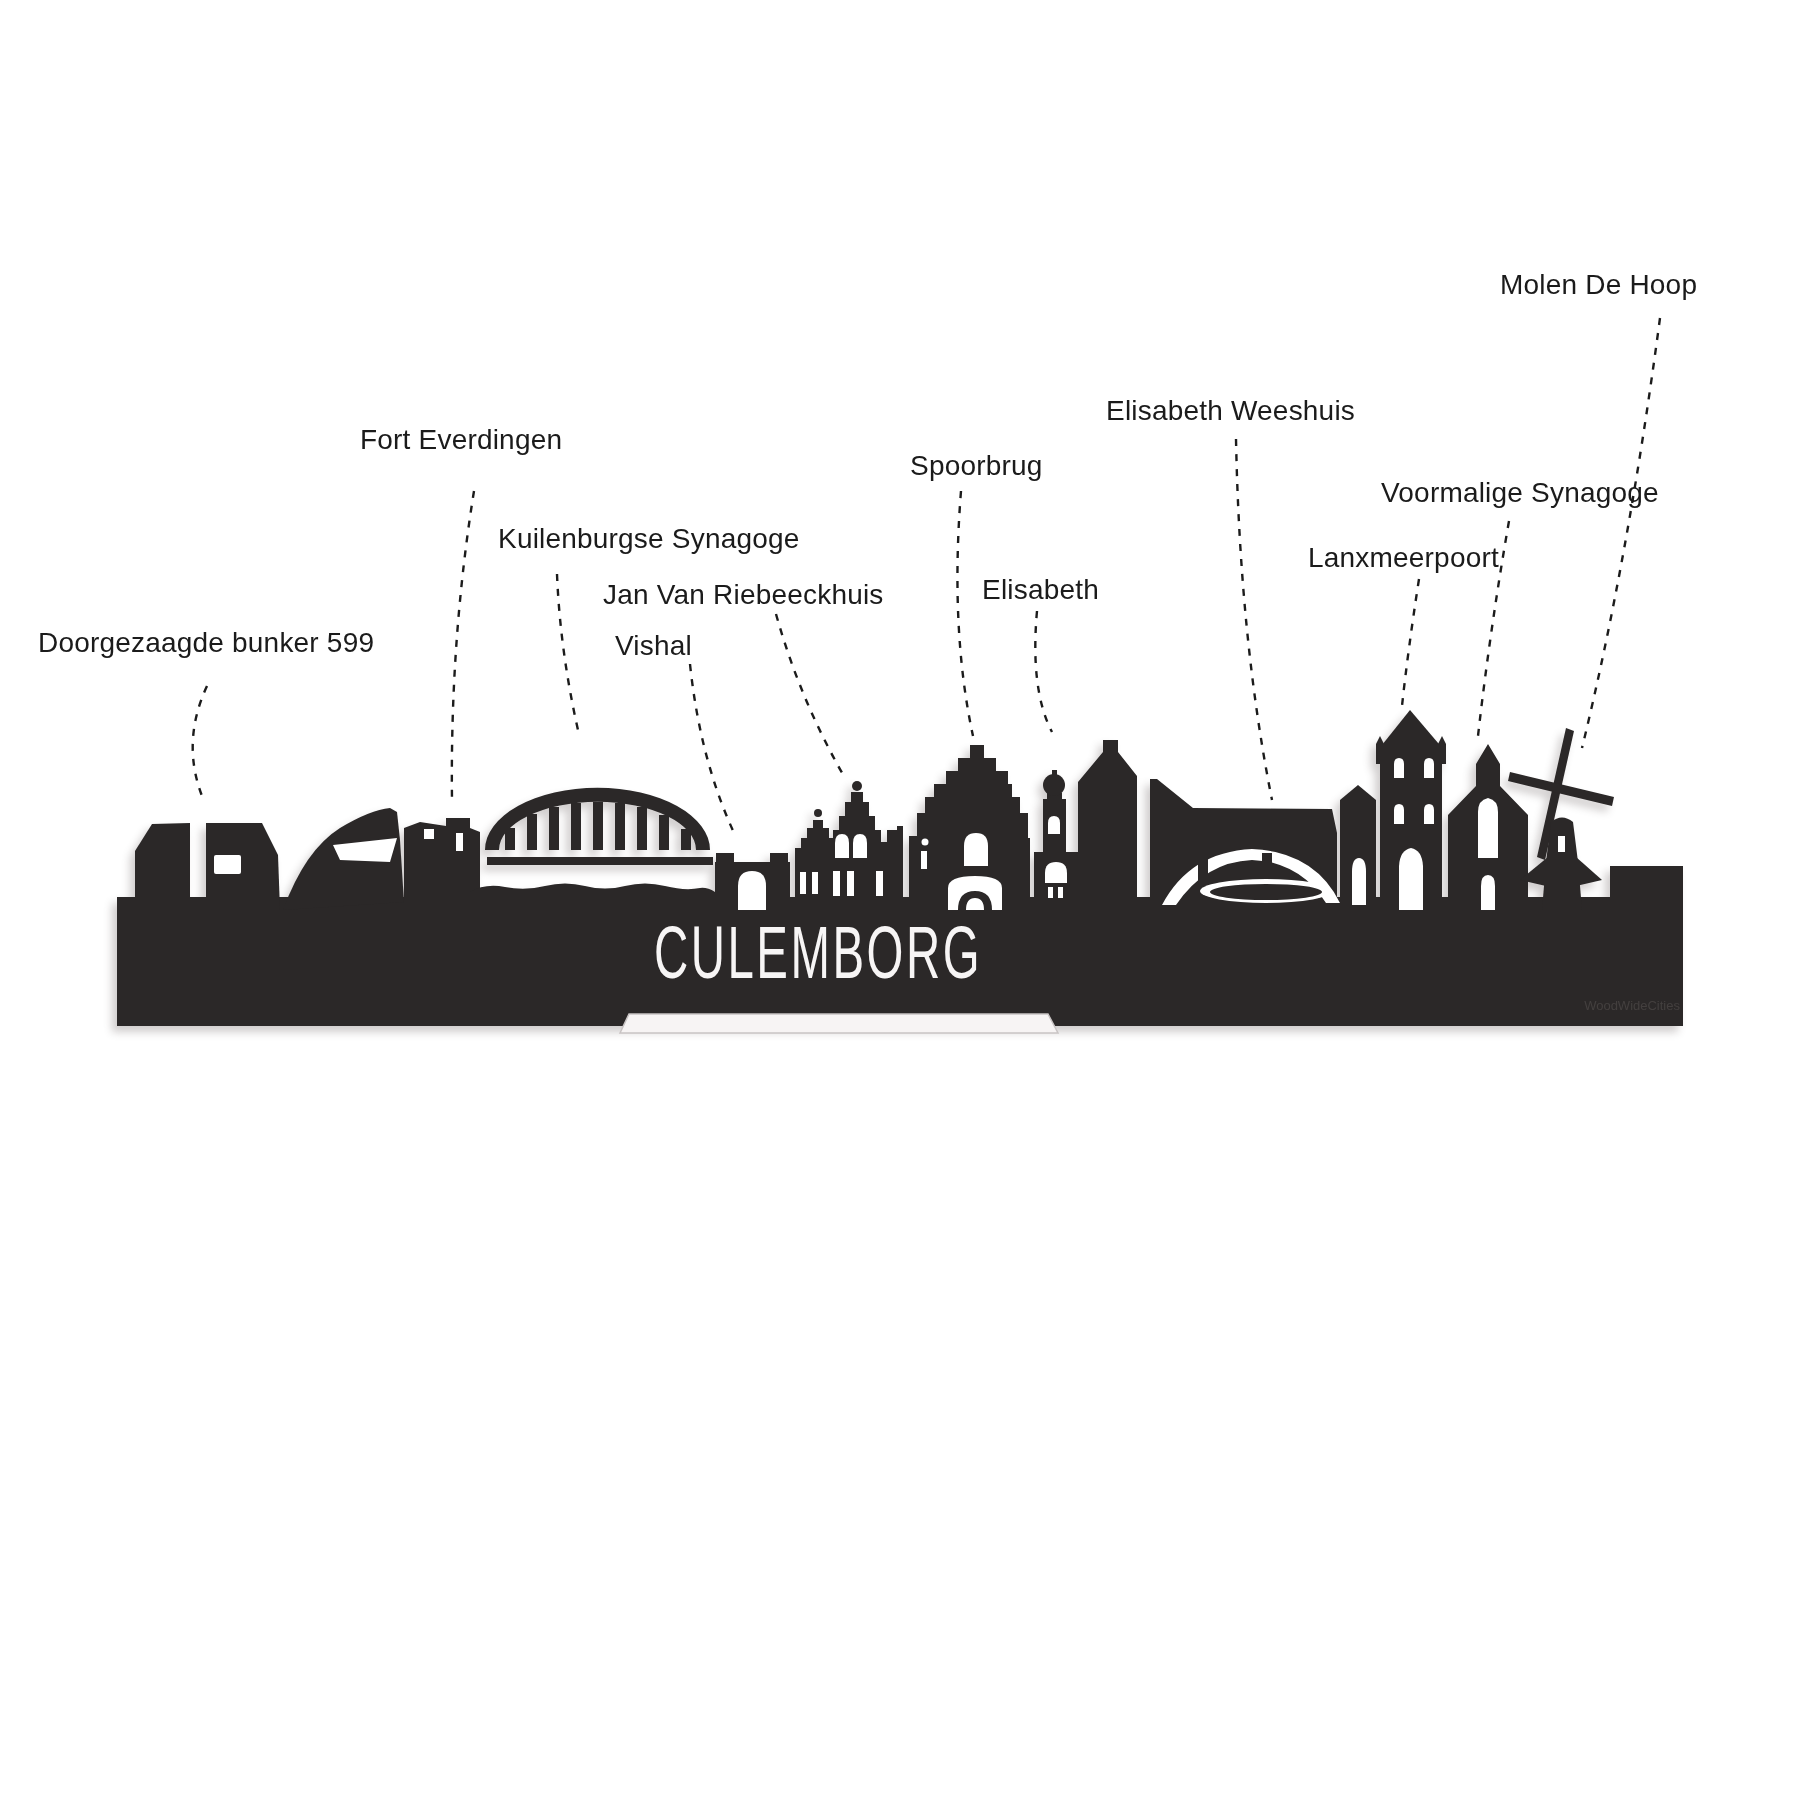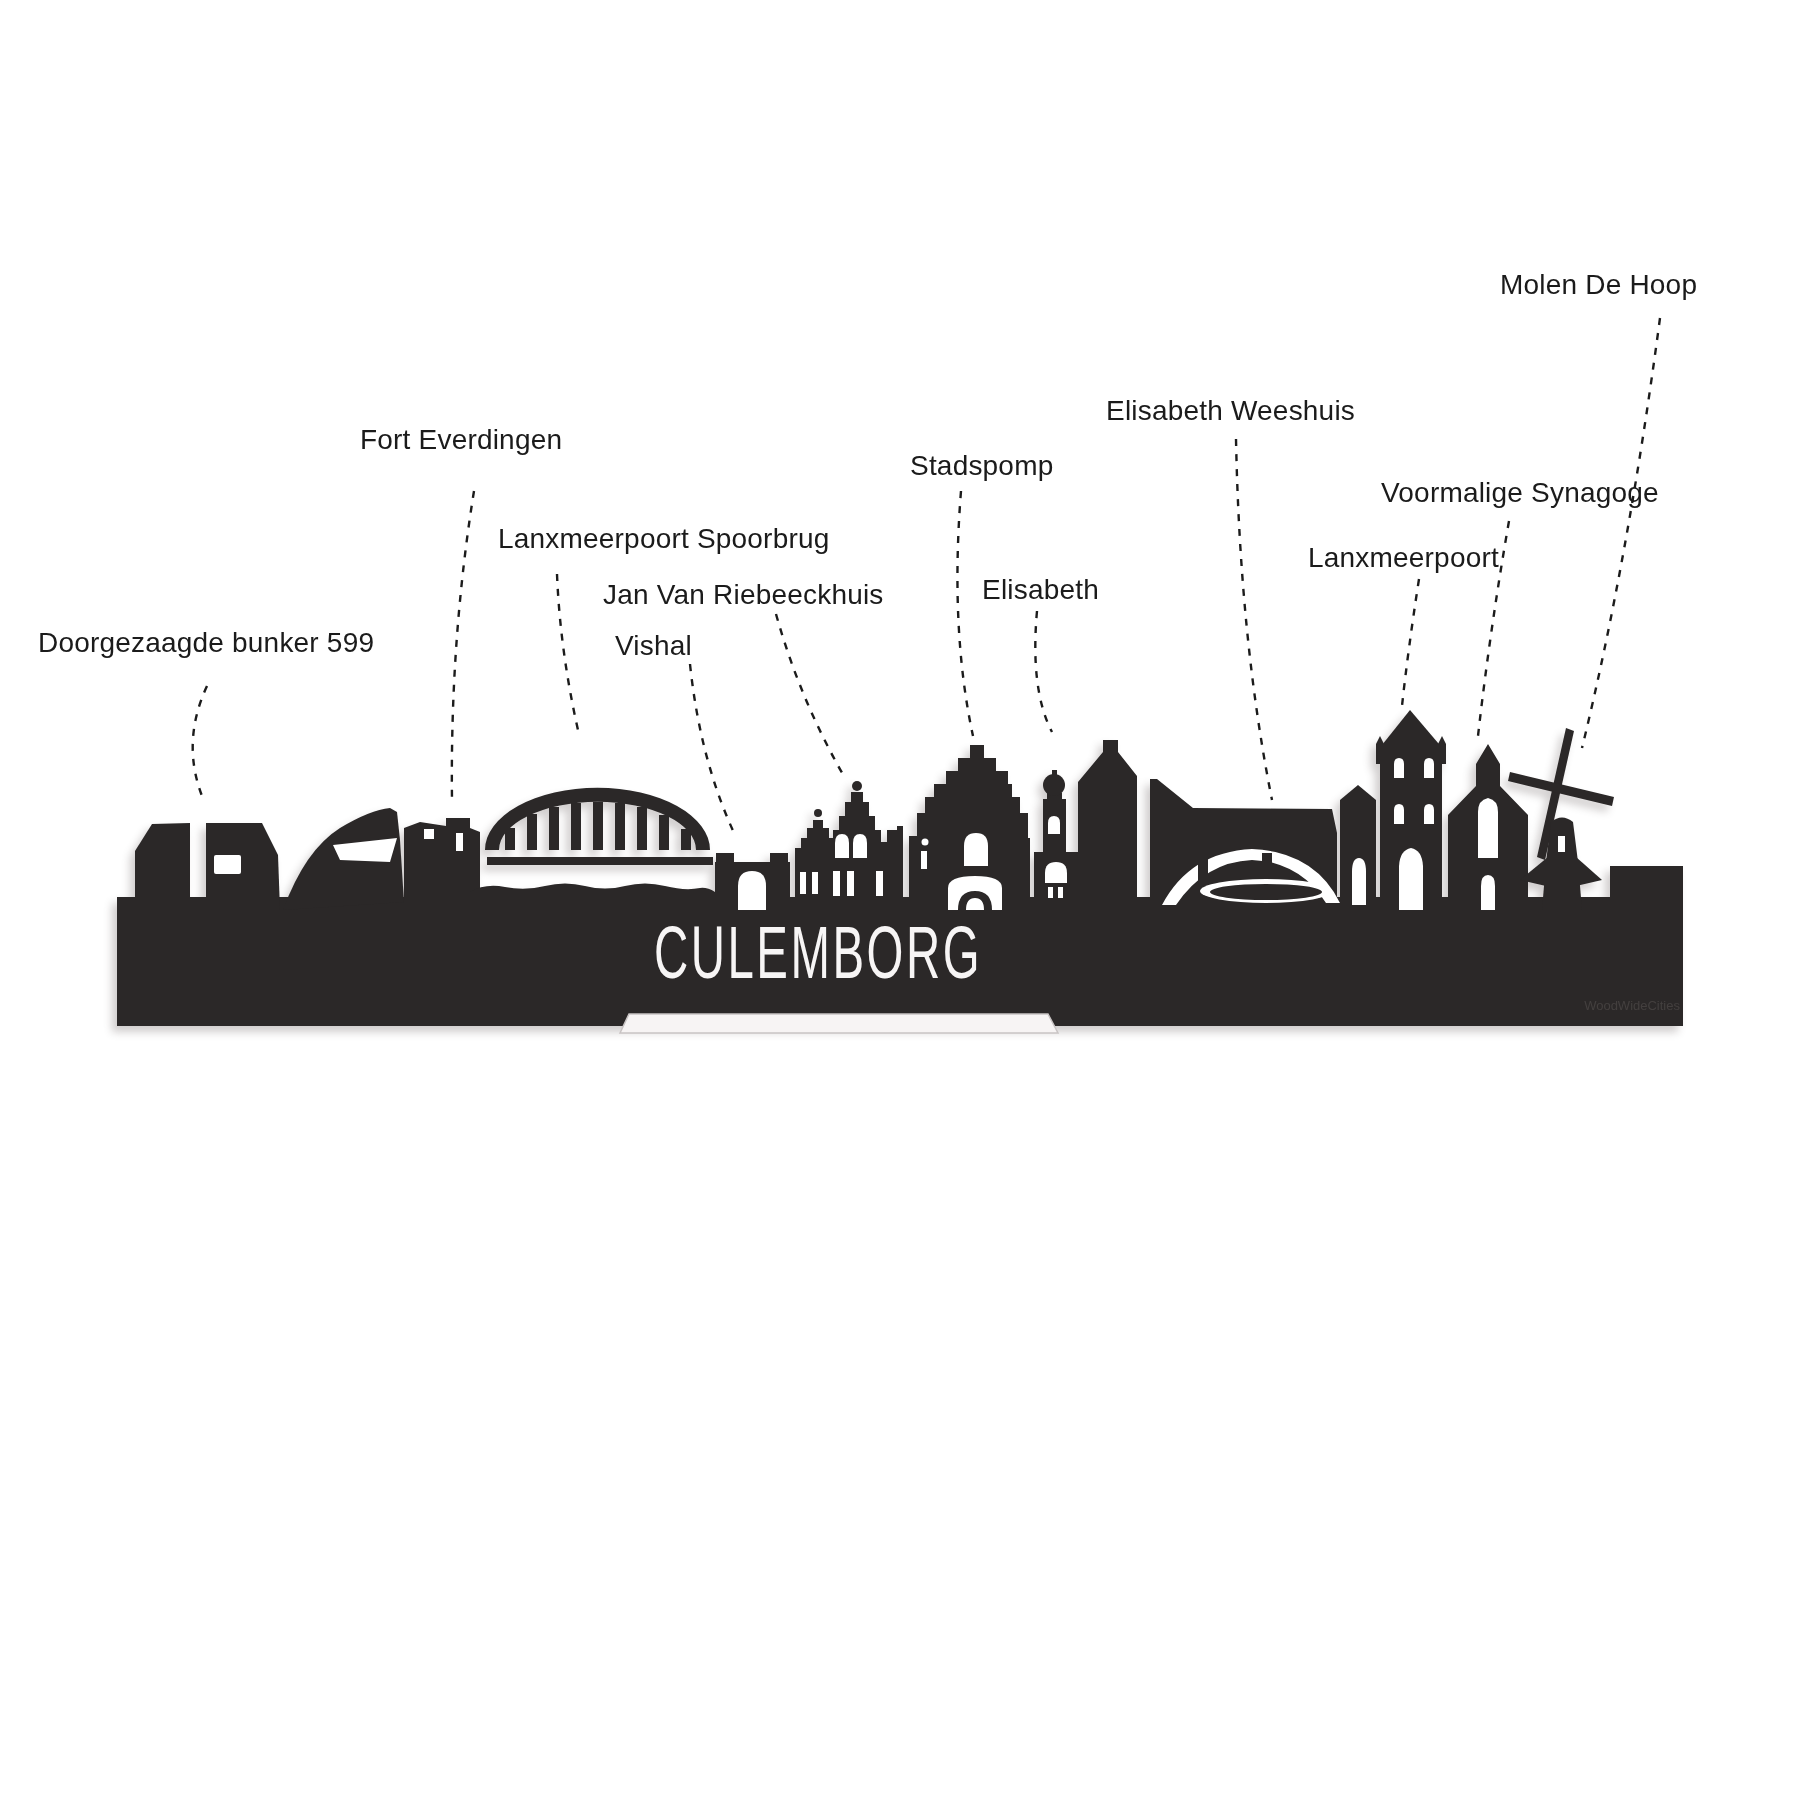--- a/index.html
+++ b/index.html
@@ -18,24 +18,24 @@
   #brand-watermark{fill:#484443;opacity:0.85;font-family:"Liberation Sans", sans-serif;}
 </style>
 </head>
 <body>
 
 <div id="canvas">
 
   <div id="labels-layer">
       <div class="landmark-label" style="left: 38px; top: 628px;">Doorgezaagde bunker 599</div>
       <div class="landmark-label" style="left: 360px; top: 425px;">Fort Everdingen</div>
-      <div class="landmark-label" style="left: 498px; top: 524px;">Lanxmeerpoort Spoorbrug</div>
+      <div class="landmark-label" style="left: 498px; top: 524px;">Kuilenburgse Synagoge</div>
       <div class="landmark-label" style="left: 603px; top: 580px; text-align: center;">Jan Van Riebeeckhuis</div>
       <div class="landmark-label" style="left: 615px; top: 631px;">Vishal</div>
-      <div class="landmark-label" style="left: 910px; top: 451px;">Stadspomp</div>
+      <div class="landmark-label" style="left: 910px; top: 451px;">Spoorbrug</div>
       <div class="landmark-label" style="left: 982px; top: 575px;">Elisabeth</div>
       <div class="landmark-label" style="left: 1082px; top: 396px; margin-left: 24px;">Elisabeth Weeshuis</div>
       <div class="landmark-label" style="left: 1270px; top: 543px; margin-left: 38px;">Lanxmeerpoort</div>
       <div class="landmark-label" style="left: 1381px; top: 478px;">Voormalige Synagoge</div>
       <div class="landmark-label" style="left: 1500px; top: 270px;">Molen De Hoop</div>
     </div>
 
   <svg id="skyline-svg" width="1800" height="1800" viewBox="0 0 1800 1800">
 
     <g id="leader-lines">

